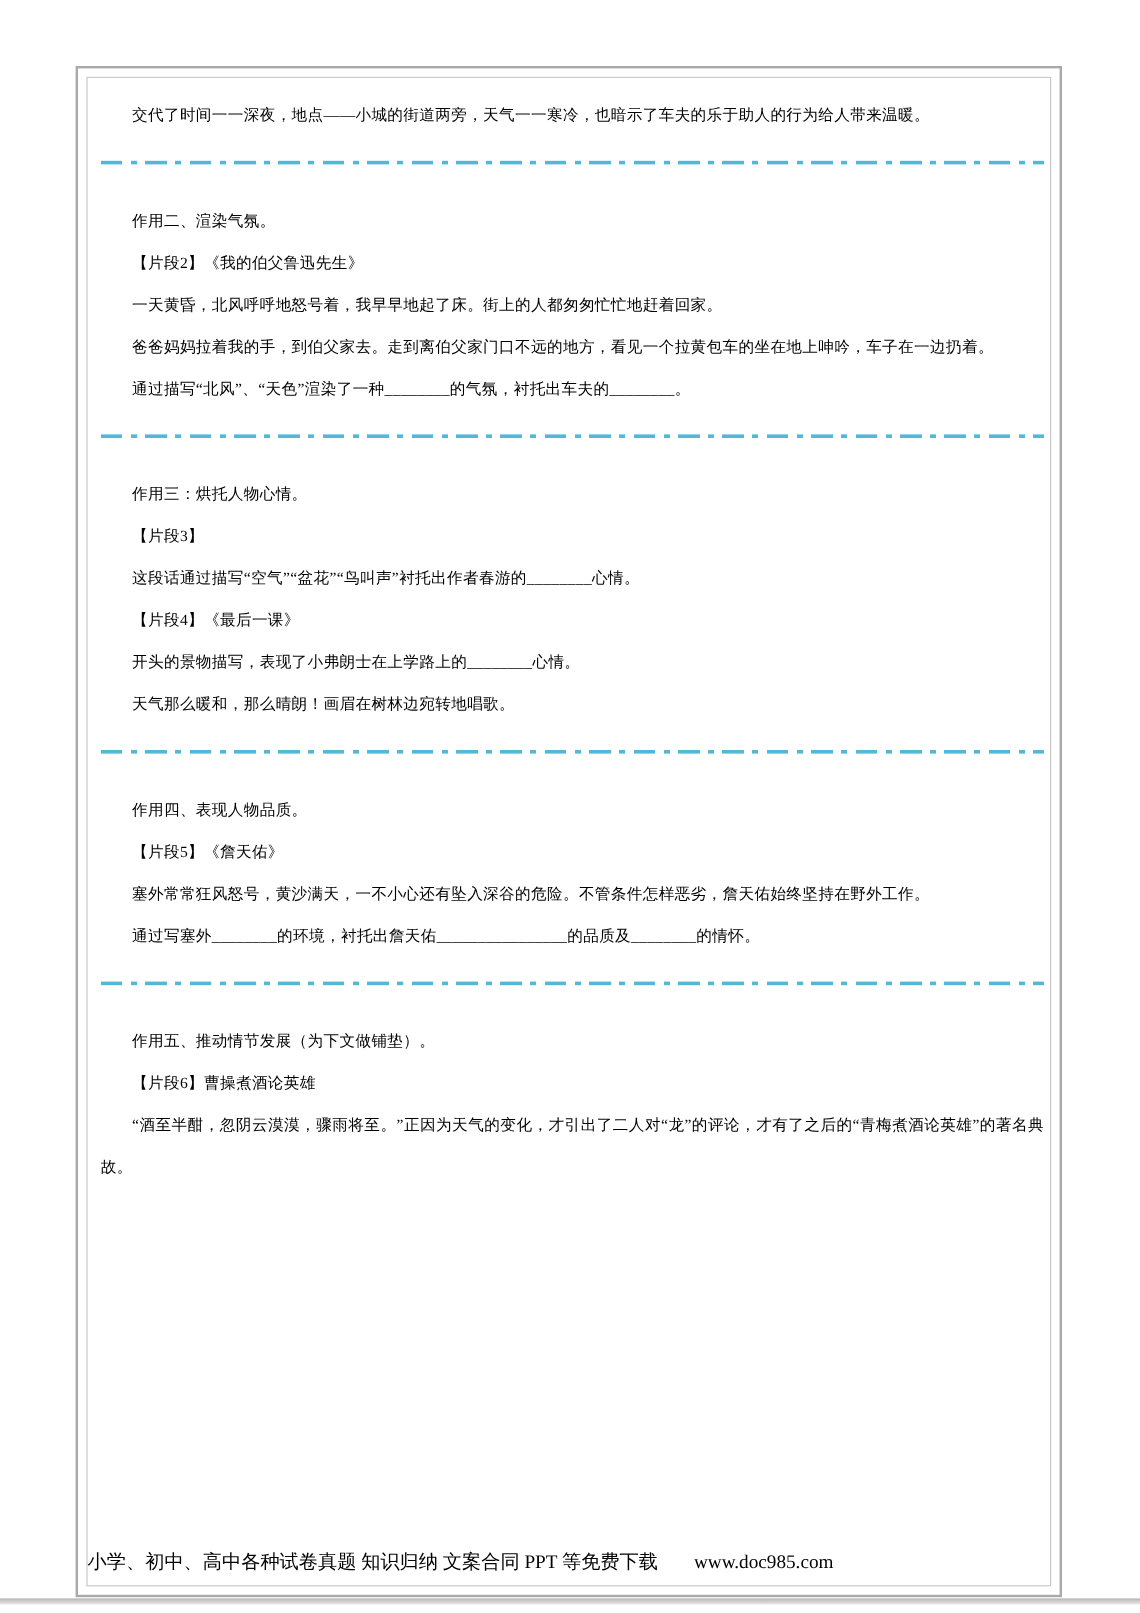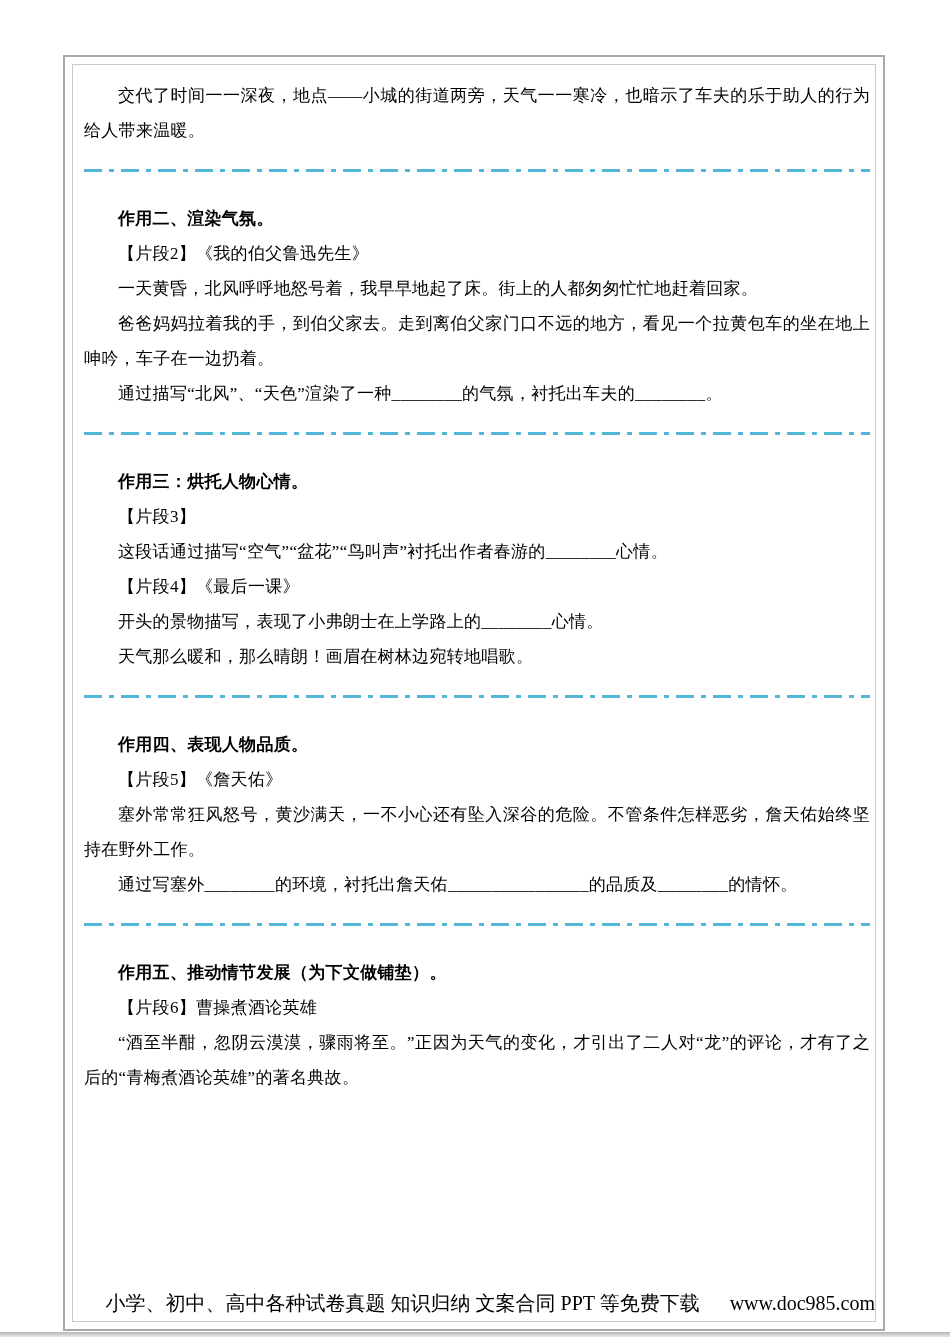--- a/index.html
+++ b/index.html
@@ -29,52 +29,52 @@
     top: 7px;
     right: 7px;
     bottom: 7px;
     border: 1px solid #c9c9c9;
   }
   .content {
     position: absolute;
     left: 11px;
     right: 5px;
     top: 13px;
-    font-size: 17px;
+    font-size: 13px;
   }
   .content p {
     margin: 0;
     line-height: 35px;
     text-indent: 2em;
     text-align: justify;
     letter-spacing: 0.3px;
   }
   .heading {
-    font-weight: bold;
+    font-weight: normal;
     font-family: "Liberation Sans", "DejaVu Sans", sans-serif;
     letter-spacing: 0.2px;
   }
   .separator {
     height: 3px;
     margin: 21px 0 29px 0;
     background: repeating-linear-gradient(
       to right,
       #53b7d8 0px, #53b7d8 18px,
       rgba(0,0,0,0) 18px, rgba(0,0,0,0) 25px,
       #53b7d8 25px, #53b7d8 30px,
       rgba(0,0,0,0) 30px, rgba(0,0,0,0) 37px
     );
   }
   .page-footer {
     position: absolute;
     left: 0;
     right: 0;
     bottom: 7px;
-    text-align: right;
-    font-size: 20px;
+    text-align: left;
+    font-size: 16px;
     line-height: 22px;
     white-space: nowrap;
   }
   .page-footer .footer-url {
     margin-left: 30px;
   }
   .bottom-edge {
     position: absolute;
     left: 0;
     top: 1332px;

